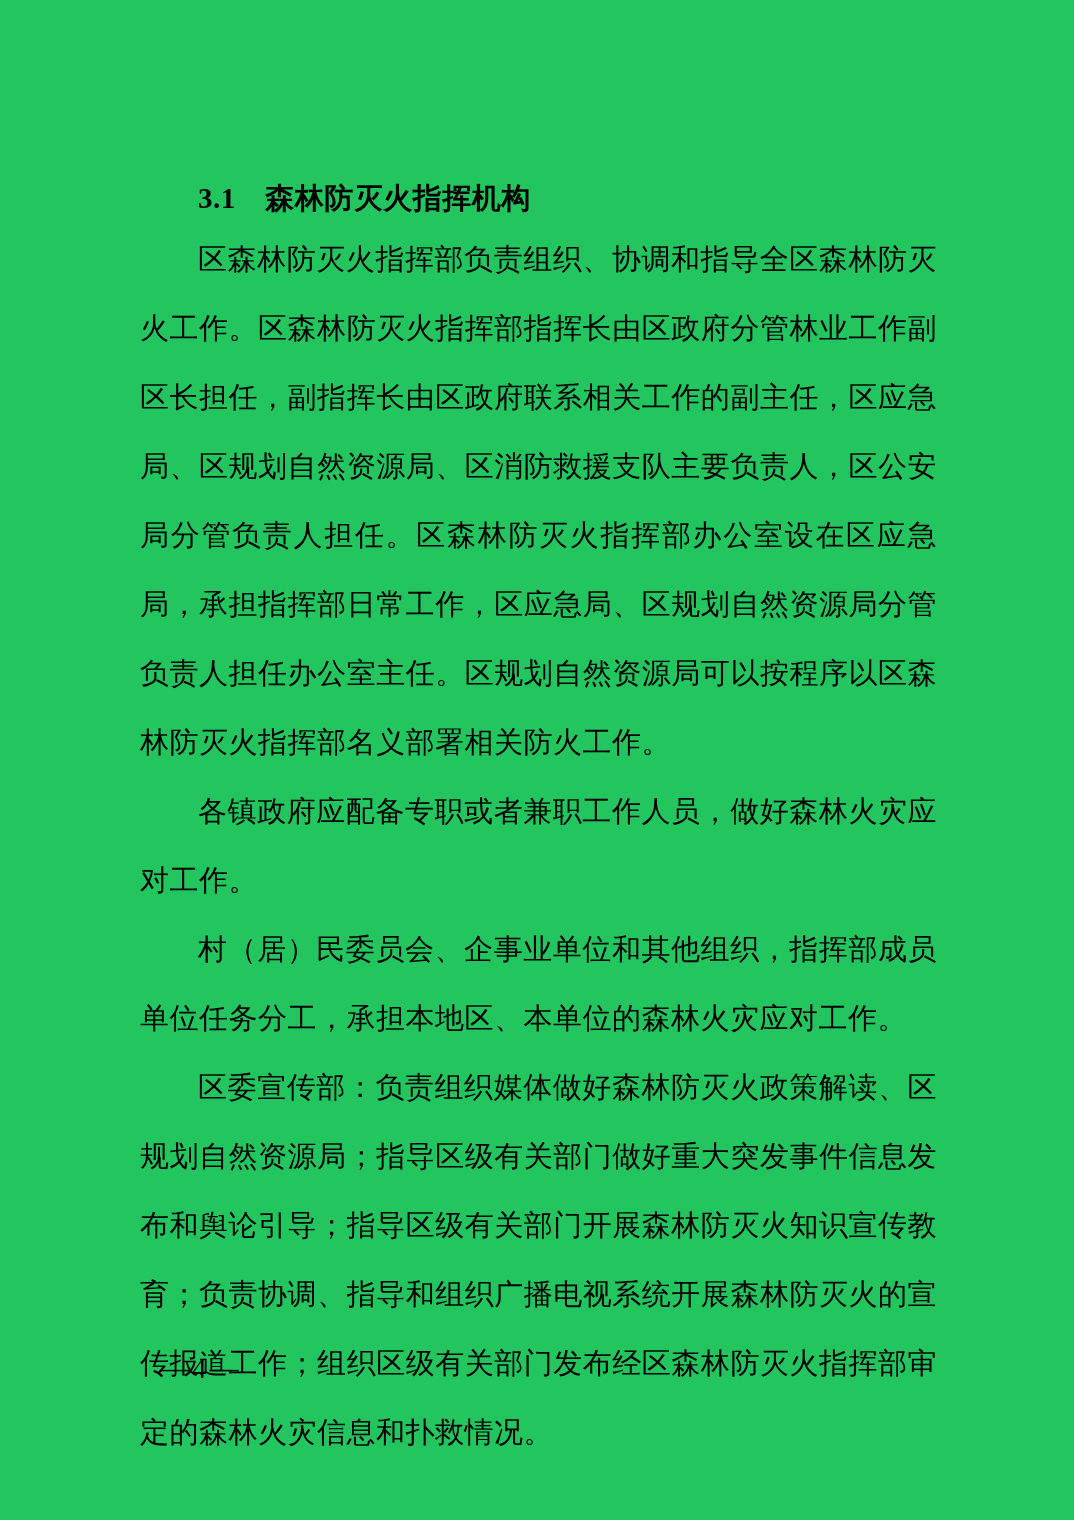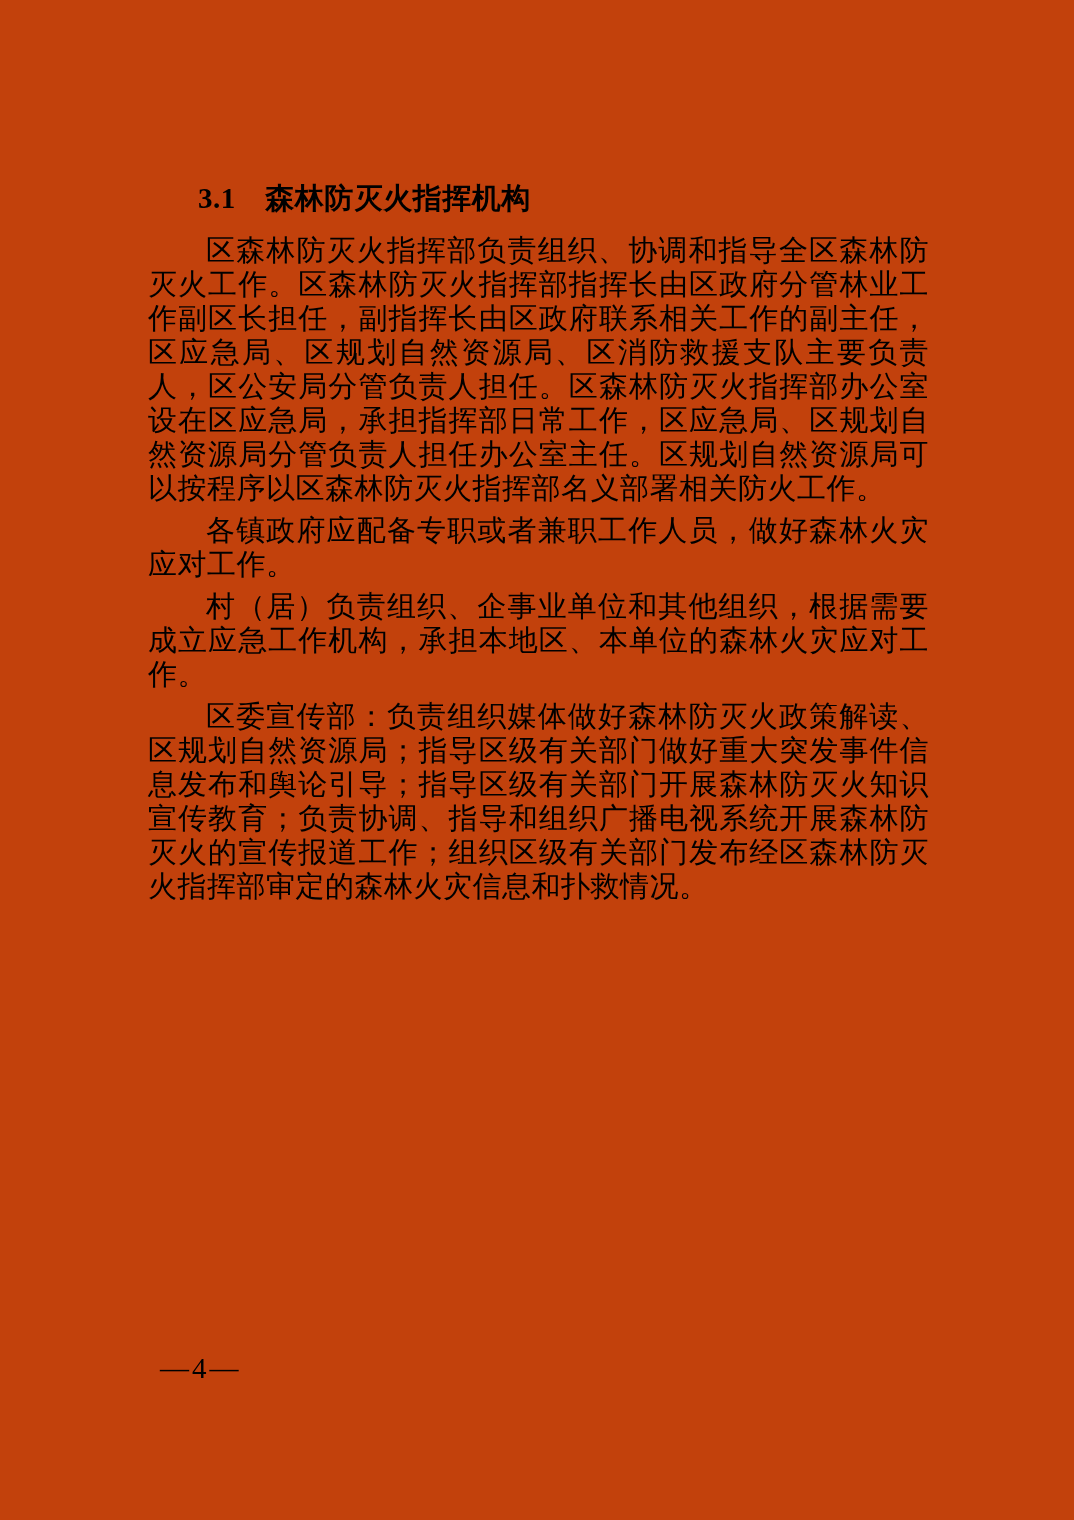--- a/index.html
+++ b/index.html
@@ -5,45 +5,45 @@
   html, body {
     margin: 0;
     padding: 0;
     background: #e8e8e8;
   }
   .page {
     position: relative;
     width: 1074px;
     height: 1520px;
     margin: 0 auto;
-    background: #c2410c;
+    background: #22c55e;
     color: #000000;
     font-family: "Liberation Serif", "DejaVu Serif", serif;
     overflow: hidden;
   }
   .content {
     position: absolute;
     left: 140px;
     top: 172px;
     width: 797px;
   }
   .heading {
     margin: 0;
     font-size: 29px;
     font-weight: 700;
     line-height: 52.7px;
     text-indent: 2em;
     letter-spacing: 0.5px;
     white-space: nowrap;
   }
   .para {
-    margin: 8px;
+    margin: 0;
     font-size: 29px;
     font-weight: 400;
-    line-height: 34px;
+    line-height: 69px;
     text-align: justify;
     text-indent: 2em;
     letter-spacing: 0.5px;
   }
   .page-number {
     position: absolute;
     left: 160px;
     top: 1348px;
     font-size: 29px;
     font-weight: 400;
@@ -58,21 +58,21 @@
 
   <div class="content">
 
     <h2 class="heading">3.1　森林防灭火指挥机构</h2>
 
     <p class="para">区森林防灭火指挥部负责组织、协调和指导全区森林防灭火工作。区森林防灭火指挥部指挥长由区政府分管林业工作副区长担任，副指挥长由区政府联系相关工作的副主任，区应急局、区规划自然资源局、区消防救援支队主要负责人，区公安局分管负责人担任。区森林防灭火指挥部办公室设在区应急局，承担指挥部日常工作，区应急局、区规划自然资源局分管负责人担任办公室主任。区规划自然资源局可以按程序以区森林防灭火指挥部名义部署相关防火工作。</p>
 
 
     <p class="para">各镇政府应配备专职或者兼职工作人员，做好森林火灾应对工作。</p>
 
-    <p class="para">村（居）负责组织、企事业单位和其他组织，根据需要成立应急工作机构，承担本地区、本单位的森林火灾应对工作。</p>
+    <p class="para">村（居）民委员会、企事业单位和其他组织，指挥部成员单位任务分工，承担本地区、本单位的森林火灾应对工作。</p>
 
 
     <p class="para">区委宣传部：负责组织媒体做好森林防灭火政策解读、区规划自然资源局；指导区级有关部门做好重大突发事件信息发布和舆论引导；指导区级有关部门开展森林防灭火知识宣传教育；负责协调、指导和组织广播电视系统开展森林防灭火的宣传报道工作；组织区级有关部门发布经区森林防灭火指挥部审定的森林火灾信息和扑救情况。</p>
 
   </div>
 
   <div class="page-number">—4—</div>
 
 </div>
 

